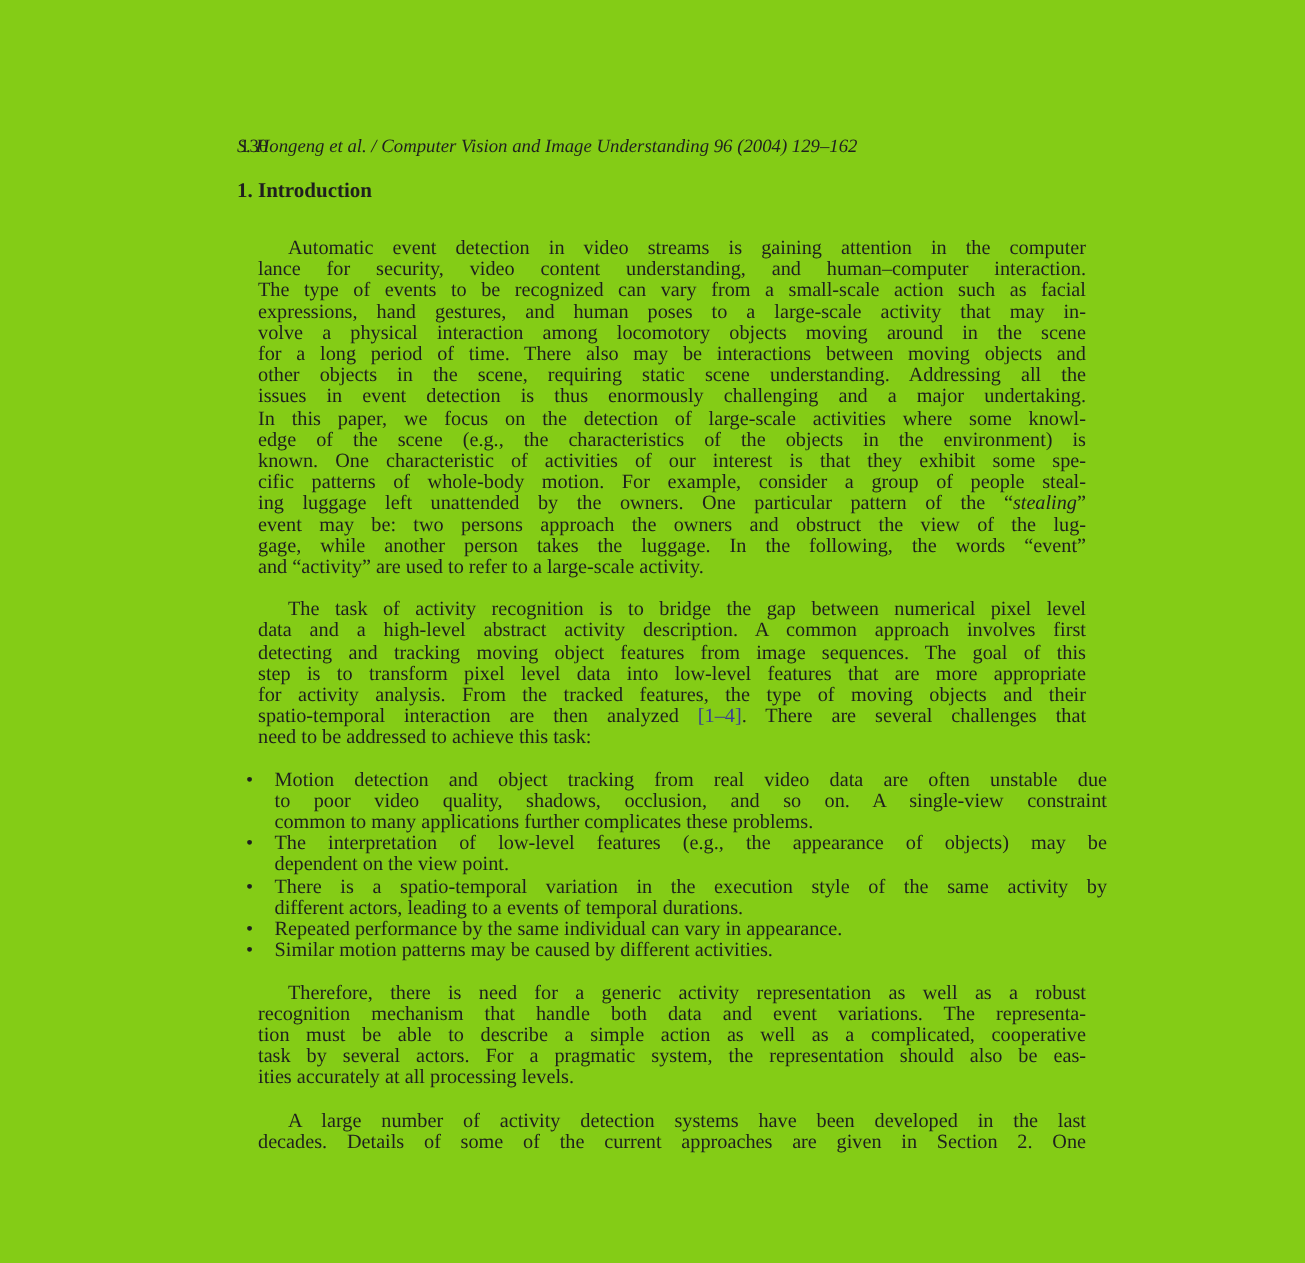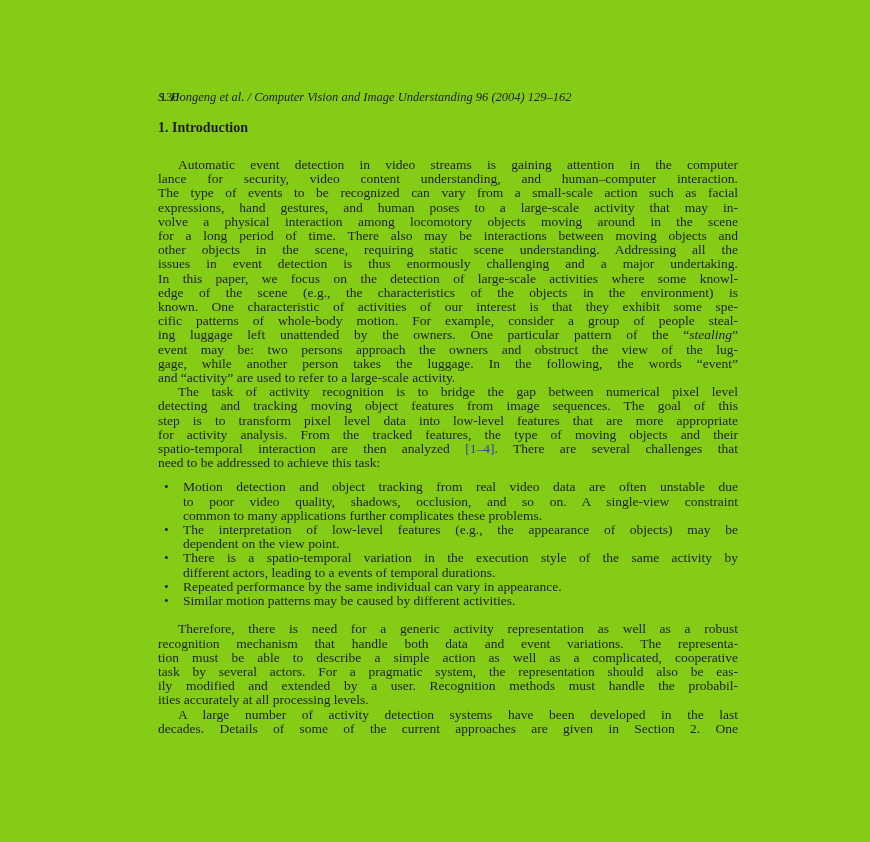--- a/index.html
+++ b/index.html
@@ -42,21 +42,21 @@
   .section-heading {
     margin: 17px 0 0 0;
     font-size: 14px;
     line-height: 14px;
     font-weight: bold;
   }
   .article-body {
     margin-top: 23px;
     font-size: 13.5px;
   }
-  .para { margin: 0; }
+  .para { margin: 14px; }
   .line {
     line-height: 14.2px;
     text-align: justify;
     text-align-last: justify;
     white-space: normal;
   }
   .line.last {
     text-align-last: left;
   }
   .para .line.first {
@@ -111,20 +111,21 @@
           <div class="line">edge of the scene (e.g., the characteristics of the objects in the environment) is</div>
           <div class="line">known. One characteristic of activities of our interest is that they exhibit some spe-</div>
           <div class="line">cific patterns of whole-body motion. For example, consider a group of people steal-</div>
           <div class="line">ing luggage left unattended by the owners. One particular pattern of the “<em>stealing</em>”</div>
           <div class="line">event may be: two persons approach the owners and obstruct the view of the lug-</div>
           <div class="line">gage, while another person takes the luggage. In the following, the words “event”</div>
           <div class="line last">and “activity” are used to refer to a large-scale activity.</div>
         </div>
         <div class="para">
           <div class="line first">The task of activity recognition is to bridge the gap between numerical pixel level</div>
+          <div class="line">data and a high-level abstract activity description. A common approach involves first</div>
           <div class="line">detecting and tracking moving object features from image sequences. The goal of this</div>
           <div class="line">step is to transform pixel level data into low-level features that are more appropriate</div>
           <div class="line">for activity analysis. From the tracked features, the type of moving objects and their</div>
           <div class="line">spatio-temporal interaction are then analyzed <span class="citation">[1–4]</span>. There are several challenges that</div>
           <div class="line last">need to be addressed to achieve this task:</div>
         </div>
         <div class="bullets">
           <div class="bullet-item">
             <span class="bullet-marker">•</span>
             <div class="line">Motion detection and object tracking from real video data are often unstable due</div>
@@ -148,21 +149,20 @@
           <div class="bullet-item">
             <span class="bullet-marker">•</span>
             <div class="line last">Similar motion patterns may be caused by different activities.</div>
           </div>
         </div>
         <div class="para">
           <div class="line first">Therefore, there is need for a generic activity representation as well as a robust</div>
           <div class="line">recognition mechanism that handle both data and event variations. The representa-</div>
           <div class="line">tion must be able to describe a simple action as well as a complicated, cooperative</div>
           <div class="line">task by several actors. For a pragmatic system, the representation should also be eas-</div>
-          <div class="line">ily modified and extended by a user. Recognition methods must handle the probabil-</div>
           <div class="line last">ities accurately at all processing levels.</div>
         </div>
         <div class="para">
           <div class="line first">A large number of activity detection systems have been developed in the last</div>
           <div class="line">decades. Details of some of the current approaches are given in Section 2. One</div>
         </div>
       </div>
 
   </div>
 </div>

